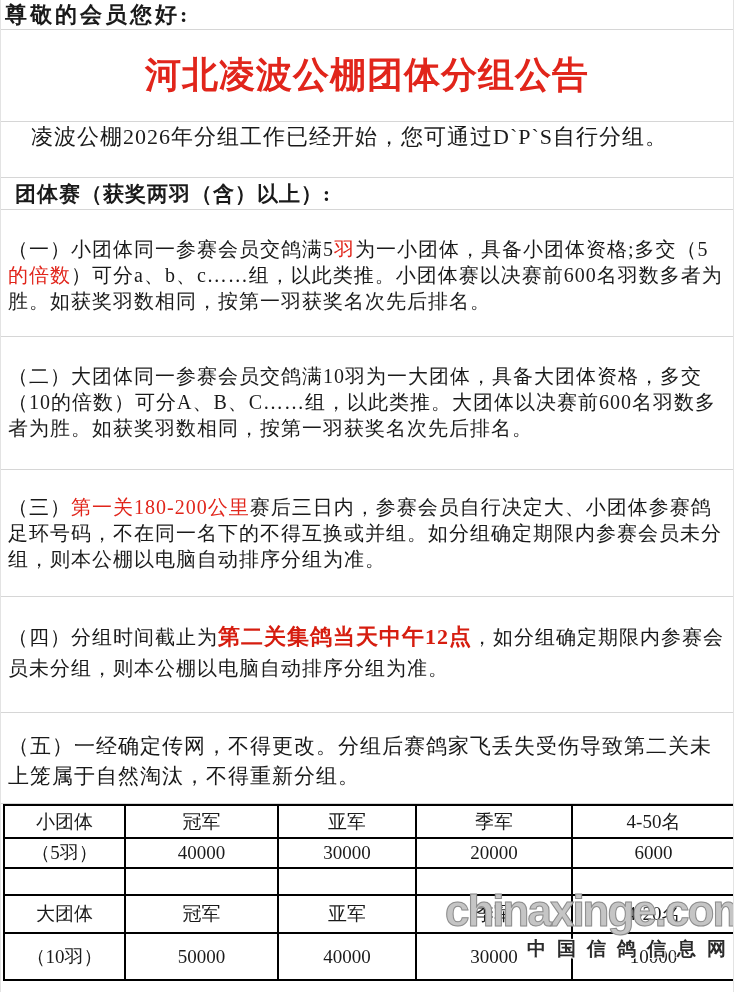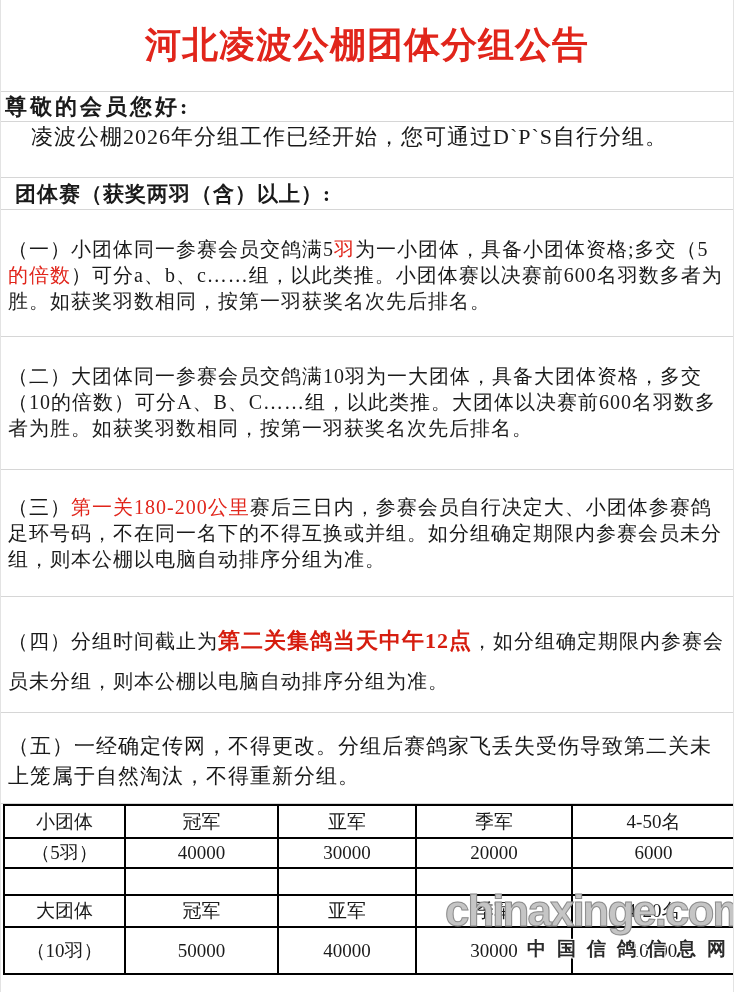--- a/index.html
+++ b/index.html
@@ -55,21 +55,21 @@
     box-sizing:border-box;
     border-bottom:1px solid #d6d6d6;
     font-size:20px;
     line-height:26px;
     letter-spacing:1px;
     padding:26px 6px 0 7px;
   }
   .rule-row.r1 { height:127px; }
   .rule-row.r2 { height:133px; }
   .rule-row.r3 { height:127px; padding-top:24px; }
-  .rule-row.r4 { height:116px; line-height:40px; padding-top:24px; }
+  .rule-row.r4 { height:116px; line-height:31px; padding-top:24px; }
   .rule-row.r5 { height:91px;  font-size:21px; line-height:30px; padding-top:18px; }
   .rule-row .normal { color:#1a1a1a; }
   .rule-row .red { color:#e1251b; }
   .rule-row .red-bold { color:#d61d0f; font-weight:bold; font-size:22px; }
 
   table.prize {
     border-collapse:collapse;
     table-layout:fixed;
     width:731px;
     margin-left:2px;
@@ -79,21 +79,21 @@
     border:2px solid #000000;
     font-size:19px;
     padding:0;
     vertical-align:middle;
     overflow:hidden;
     white-space:nowrap;
   }
   tr.t-head1  { height:33px; }
   tr.t-val1   { height:30px; }
   tr.t-spacer { height:27px; }
-  tr.t-head2  { height:32px;margin-left:24px; }
+  tr.t-head2  { height:38px;margin-left:24px; }
   tr.t-val2   { height:47px;margin-left:8px; }
 
   .watermark { position:absolute; left:0; top:0; width:100%; height:100%; pointer-events:none; }
   .wm-logo {
     position:absolute;
     left:444px; top:886px;
     font-family:"Liberation Sans","DejaVu Sans",sans-serif;
     font-weight:bold;
     font-size:44px;
     letter-spacing:-2px;
@@ -113,25 +113,25 @@
       -1px -1px 0 #ffffff, 1px -1px 0 #ffffff,
       -1px  1px 0 #ffffff, 1px  1px 0 #ffffff,
        0 0 2px #ffffff;
   }
 </style>
 </head>
 <body>
 
 <div class="page">
 
+  <div class="row greeting-row">尊敬的会员您好:</div>
+
   <div class="row title-row">
     <h1>河北凌波公棚团体分组公告</h1>
   </div>
-
-  <div class="row greeting-row">尊敬的会员您好:</div>
 
   <div class="row intro-row">
     <span>凌波公棚2026年分组工作已经开始，您可通过D`P`S自行分组。</span>
   </div>
 
   <div class="row heading-row">团体赛（获奖两羽（含）以上）:</div>
 
   <div id="rules">
       <div class="rule-row r1"><span class="normal">（一）小团体同一参赛会员交鸽满5</span><span class="red">羽</span><span class="normal">为一小团体，具备小团体资格;多交（5</span><span class="red">的倍数</span><span class="normal">）可分a、b、c……组，以此类推。小团体赛以决赛前600名羽数多者为胜。如获奖羽数相同，按第一羽获奖名次先后排名。</span></div>
       <div class="rule-row r2"><span class="normal">（二）大团体同一参赛会员交鸽满10羽为一大团体，具备大团体资格，多交（10的倍数）可分A、B、C……组，以此类推。大团体以决赛前600名羽数多者为胜。如获奖羽数相同，按第一羽获奖名次先后排名。</span></div>

